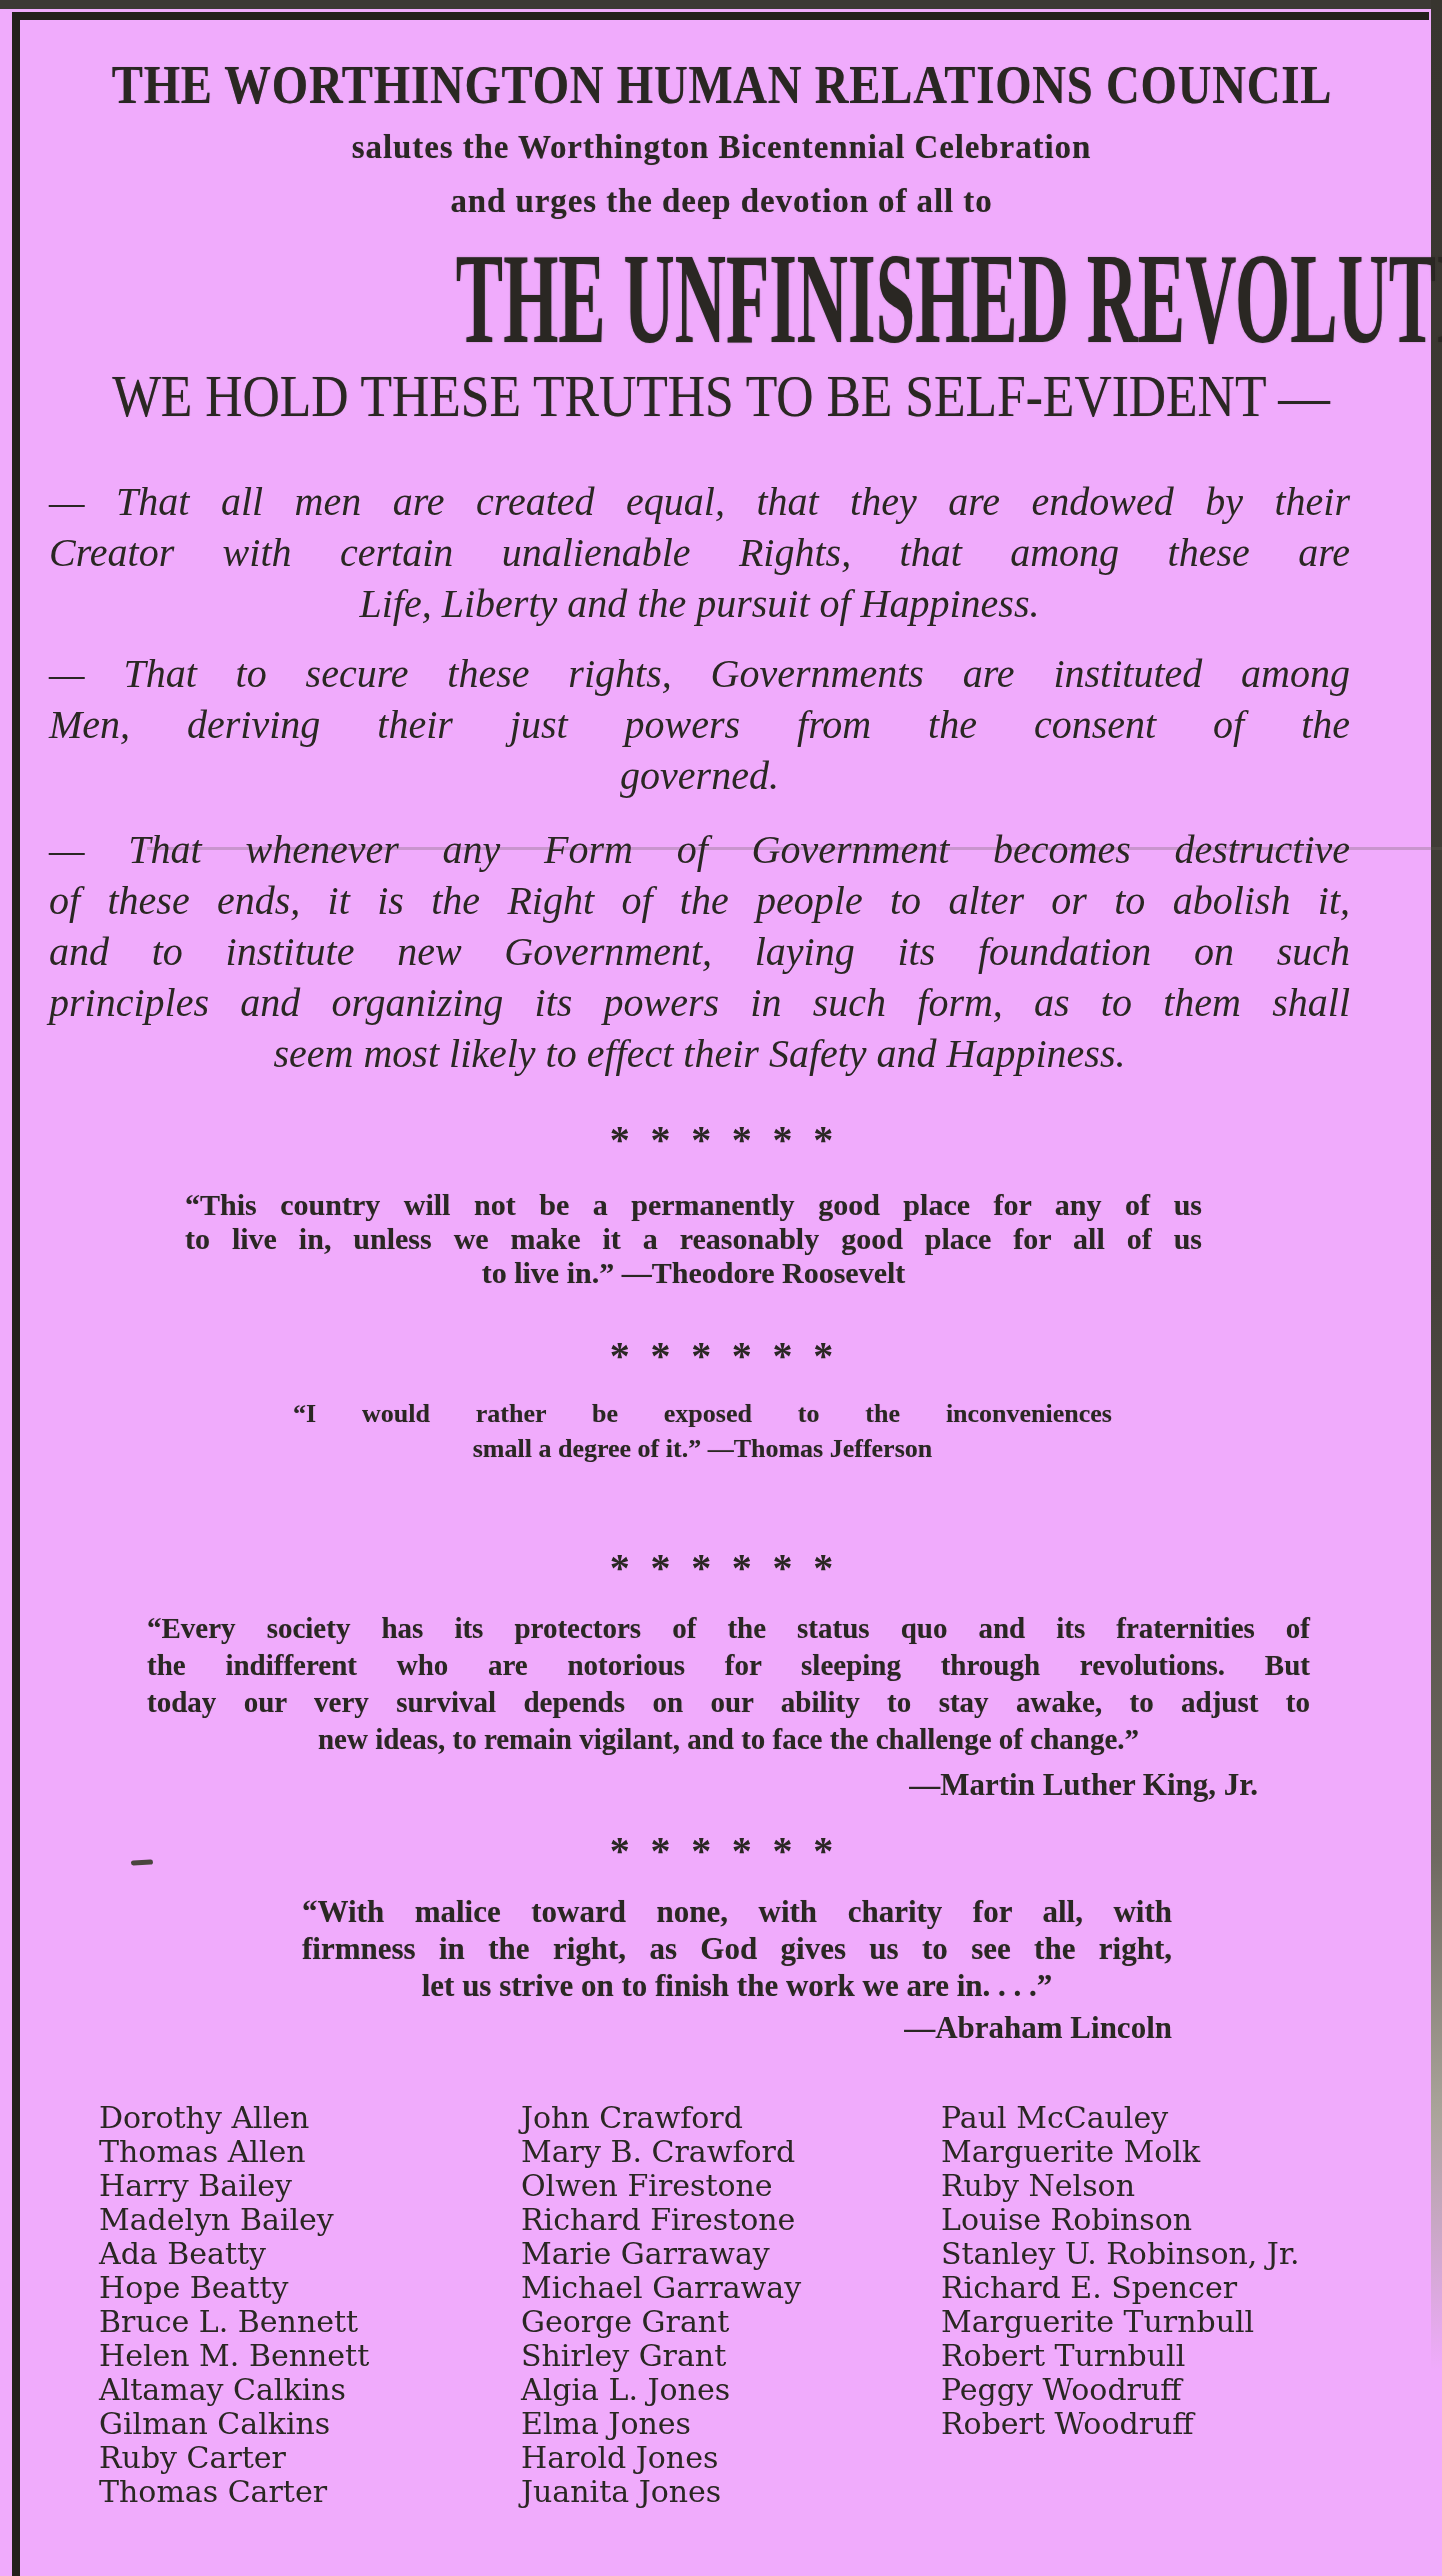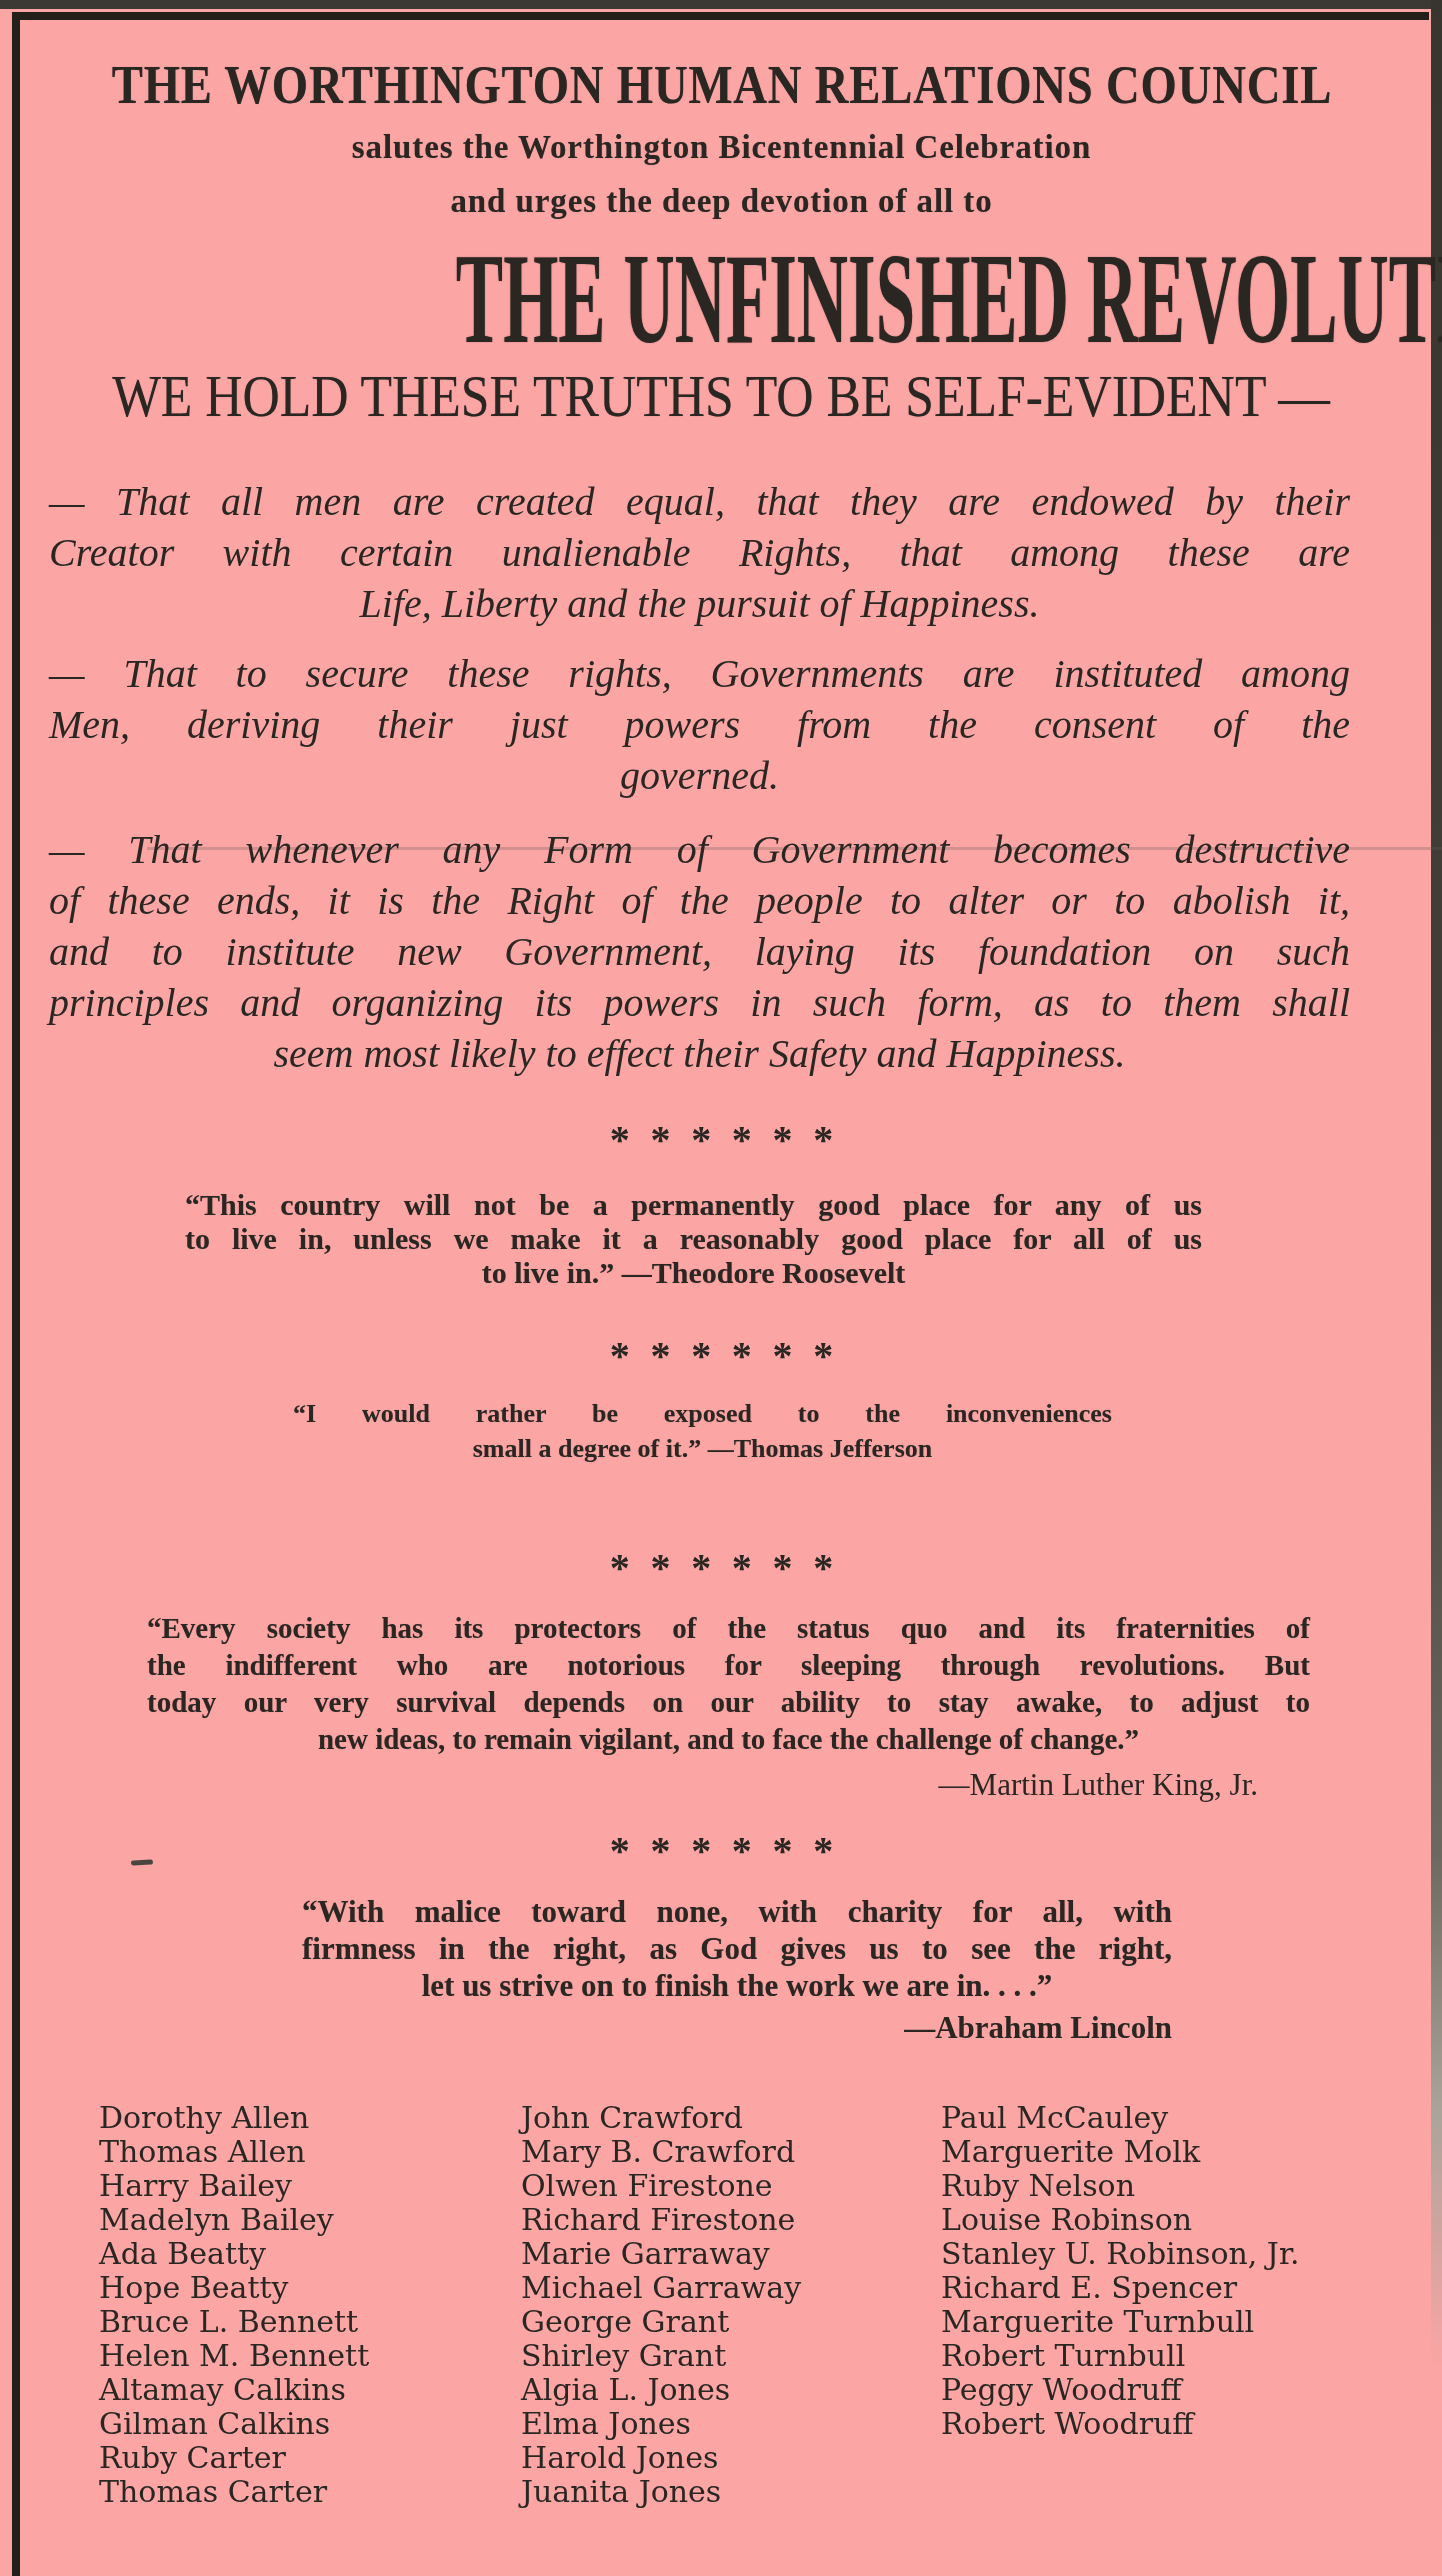--- a/index.html
+++ b/index.html
@@ -1,19 +1,19 @@
 <!DOCTYPE html>
 <html style="font-size:13.8px"><head>
 <meta charset="utf-8">
 <style>
   html,body{margin:0;padding:0;background:#888;}
   .page{
     position:relative;
     width:1443px;height:2576px;
-    background:#fca5a5;
+    background:#f0abfc;
     font-family:"Liberation Serif", serif;
     color:#2a2723;
     overflow:hidden;
   }
   
   .scan-top{position:absolute;left:0;top:0;width:100%;height:8.6px;background:#3c3934;}
   .scan-right{position:absolute;right:0;top:0;width:12px;height:100%;
     background:linear-gradient(to bottom,#38352f 0%,#45413a 50%,#6e6960 72%,#aaa49a 82%,rgba(200,195,185,0) 92%);}
   .frame-top{position:absolute;left:12px;right:13.8px;top:12px;height:7.8px;background:#23201c;}
   .frame-left{position:absolute;left:12px;top:12px;bottom:0;width:7.8px;background:#23201c;}
@@ -38,21 +38,21 @@
   .jl{text-align:justify;text-align-last:justify;}
   .ll{text-align:center;}
 
   .sep{font-weight:bold;font-size:40px;line-height:1;letter-spacing:20.7px;text-indent:20.7px;}
   .sep-1{top:1120px;} .sep-2{top:1336px;} .sep-3{top:1548px;} .sep-4{top:1831px;}
 
   .quote{font-weight:bold;text-shadow:0 0 0.9px rgba(40,35,30,.25);}
   .q-roosevelt{left:185px;width:1017px;top:1188px;font-size:30px;line-height:34px;}
   .q-jefferson{left:293px;width:819px;top:1396px;font-size:26px;line-height:35px;}
   .q-king{left:147px;width:1163px;top:1610px;font-size:29px;line-height:37px;}
-  .q-king-attr{left:147px;width:1163px;top:1767px;font-size:31px;text-align:right;padding-right:52px;box-sizing:border-box;font-weight:normal;}
+  .q-king-attr{left:147px;width:1163px;top:1767px;font-size:31px;text-align:right;padding-right:52px;box-sizing:border-box;font-weight:bold;}
   .q-lincoln{left:302px;width:870px;top:1893px;font-size:31px;line-height:37px;}
   .q-lincoln-attr{left:302px;width:870px;top:2010px;font-size:31px;text-align:right;font-weight:bold;}
 
   .names{top:2101px;font-family:"DejaVu Serif", serif;font-size:30px;line-height:34px;}
   .col-1{left:99px;width:414px;}
   .col-2{left:521px;width:405px;}
   .col-3{left:941px;width:465px;}
 </style>
 </head>
 <body>

